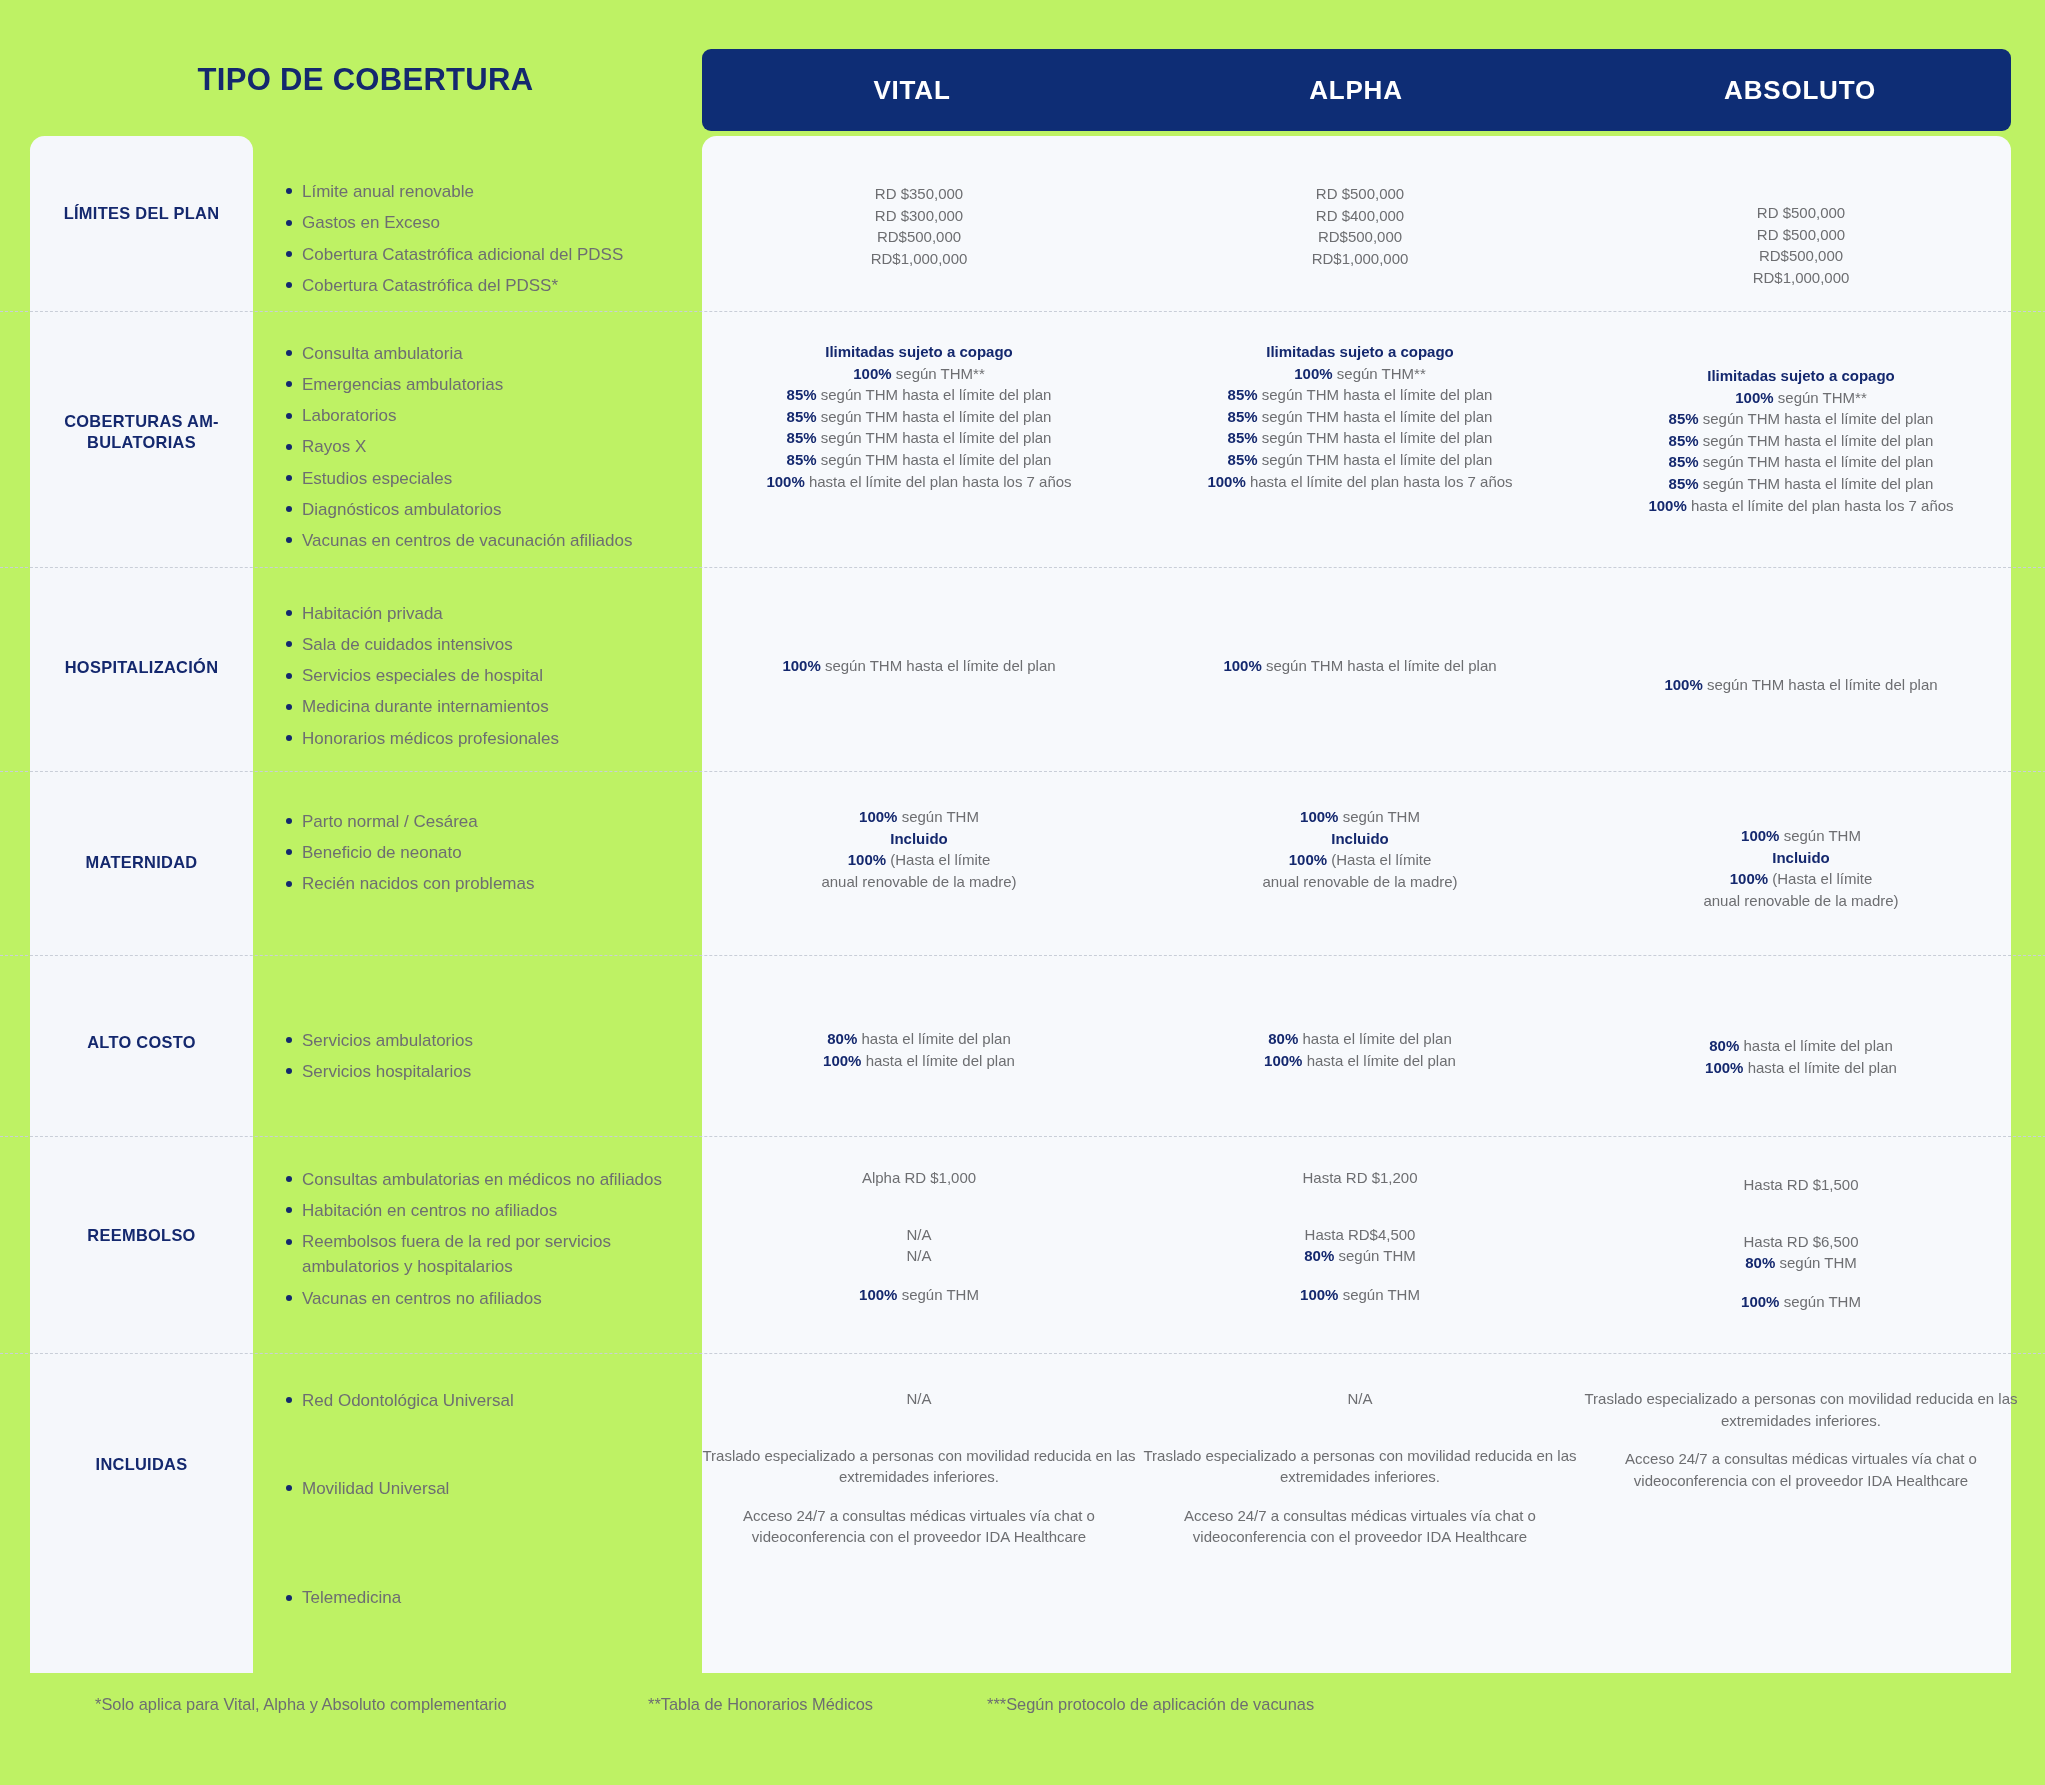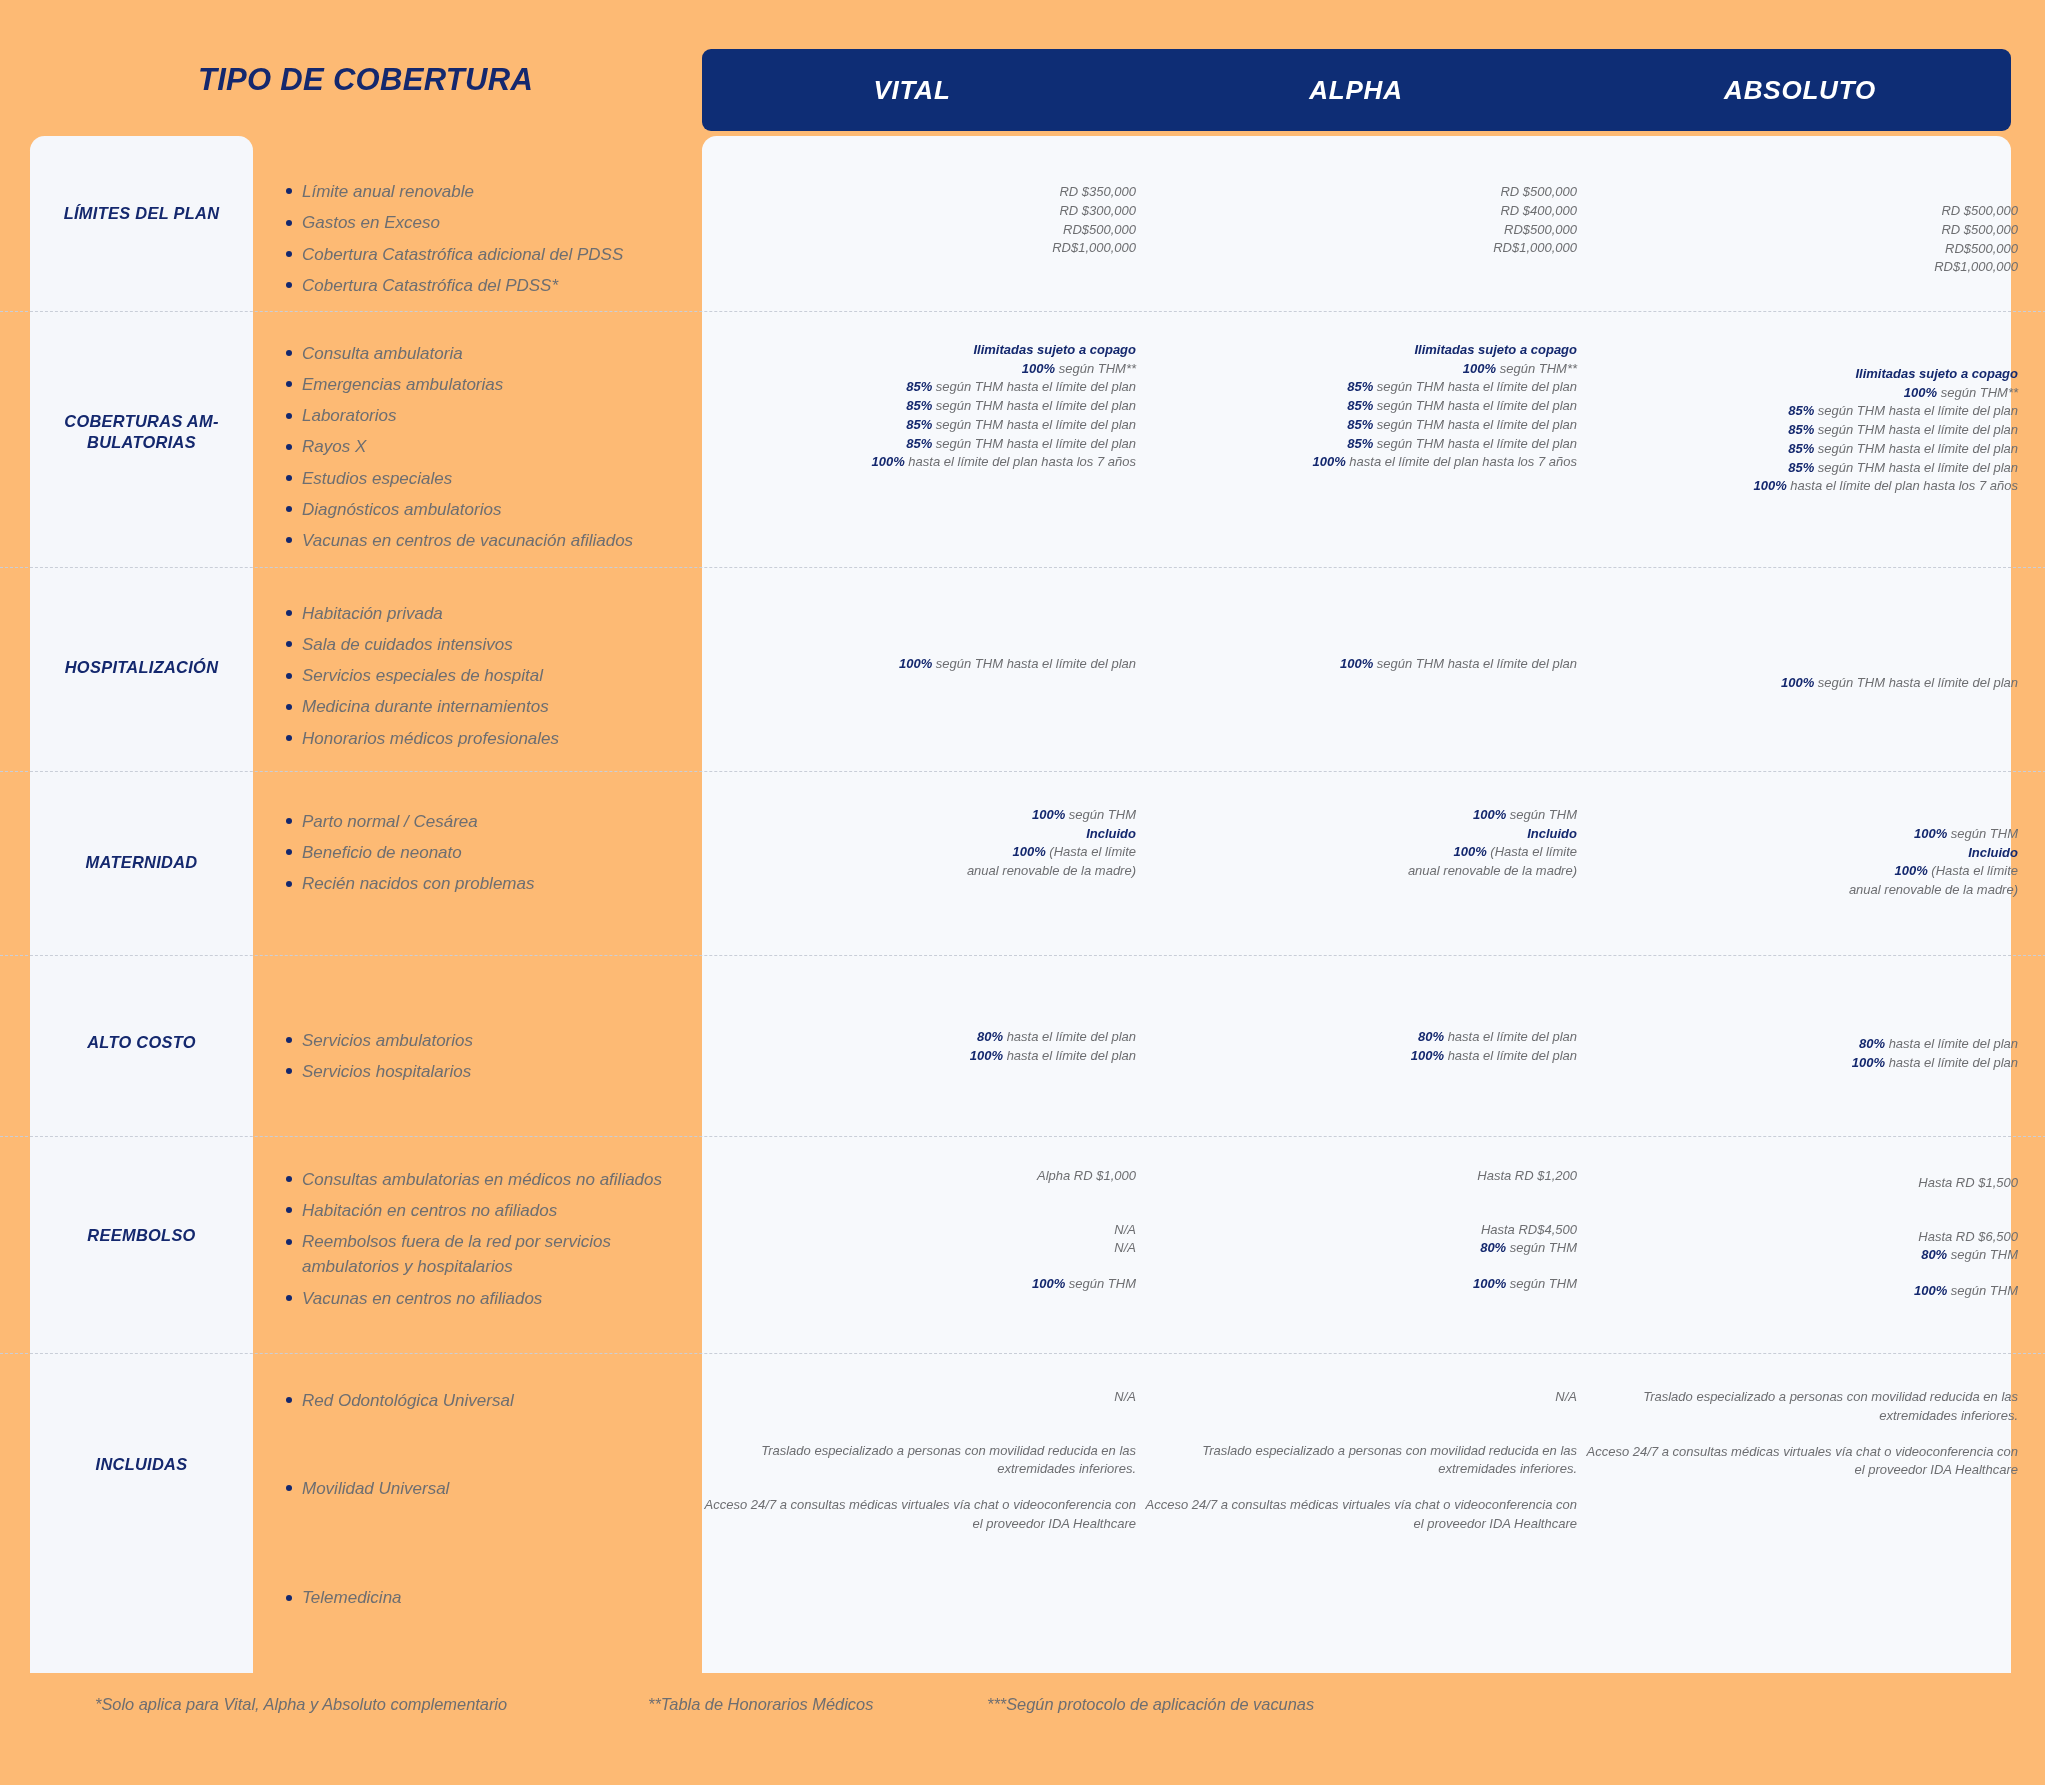--- a/index.html
+++ b/index.html
@@ -12,22 +12,21 @@
     height: 1785px;
     font-family: "Liberation Sans", sans-serif;
     color: #6d6e71;
     overflow: hidden;
   }
 
   .sheet {
     position: relative;
     width: 2046px;
     height: 1785px;
-    background: #fdba74;
-    font-style: italic;
+    background: #bef264;
   }
 
   
   .header {
     position: absolute;
     left: 0;
     top: 0;
     width: 2046px;
     height: 131px;
   }
@@ -144,22 +143,22 @@
     width: 6px;
     height: 6px;
     border-radius: 50%;
     background: #14286e;
   }
   .bullets li.gap-lg { margin-bottom: 63px; }
   .bullets li.gap-xl { margin-bottom: 84px; }
 
   .valcol {
     position: absolute;
-    text-align: right;
-    font-size: 13px;
+    text-align: center;
+    font-size: 15px;
     color: #6d6e71;
     line-height: 1.44;
   }
   .valcol.v0 { left: 702px; width: 434px; }
   .valcol.v1 { left: 1143px; width: 434px; }
   .valcol.v2 { left: 1584px; width: 434px; }
 
   .valcol .ln { white-space: nowrap; }
   .valcol .ln.wrap { white-space: normal; }
   .valcol b { color: #14286e; font-weight: bold; }

